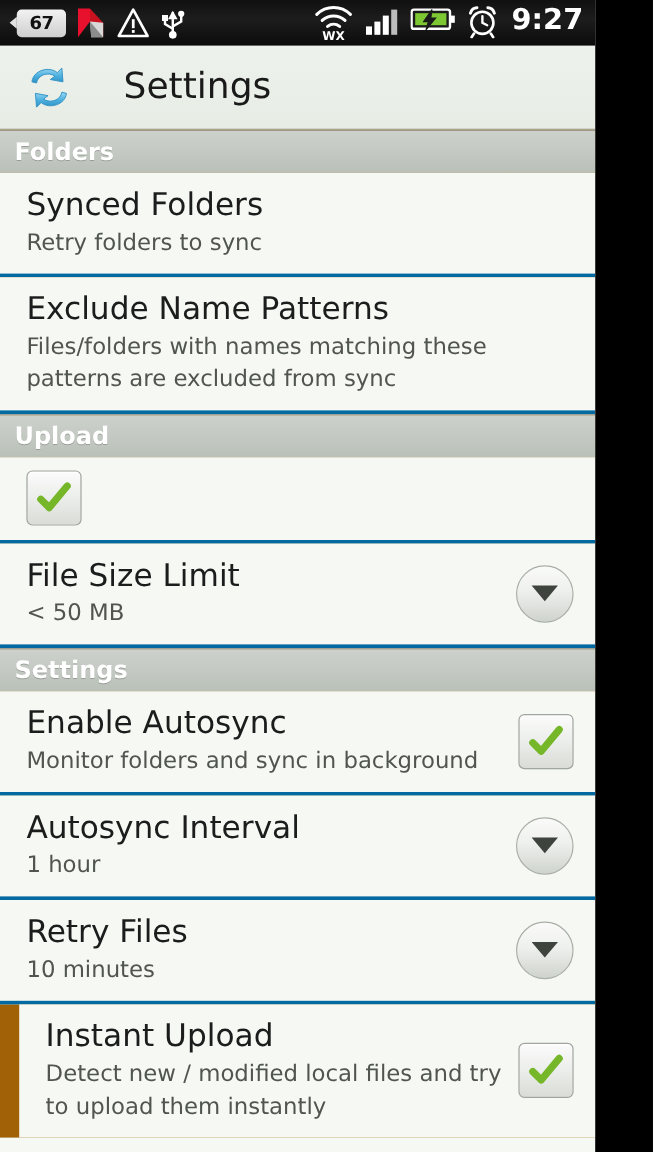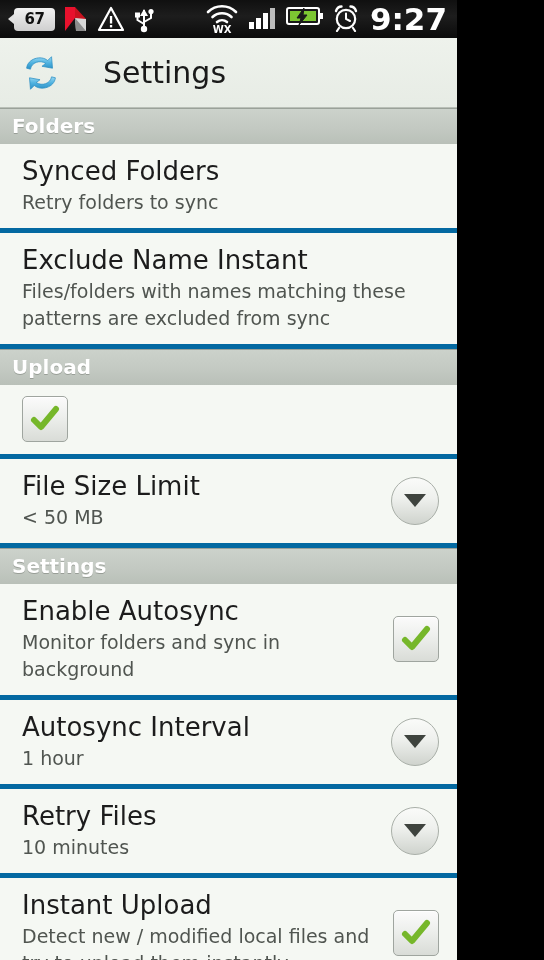--- a/index.html
+++ b/index.html
@@ -5,21 +5,21 @@
   html, body {
     margin: 0;
     padding: 0;
     background: #000;
   }
   body {
     font-family: "DejaVu Sans", sans-serif;
   }
   #screen {
     position: relative;
-    width: 457px;
+    width: 496px;
     height: 960px;
     overflow: hidden;
     background: #f5f8f3;
   }
 
   
   .statusbar {
     position: relative;
     height: 38px;
     background: linear-gradient(to bottom, #101010 0%, #1d1d1d 42%, #0b0b0b 100%);
@@ -61,21 +61,21 @@
     top: 6px;
     width: 0;
     height: 0;
     border-top: 5px solid transparent;
     border-bottom: 5px solid transparent;
     border-right: 6px solid #e2e2e2;
   }
   .sb-icon { display: block; }
   .clock {
     color: #fff;
-    font-size: 31px;
+    font-size: 24px;
     font-weight: bold;
     letter-spacing: 0px;
     line-height: 1;
     padding-left: 2px;
     padding-right: 2px;
   }
 
   
   .titlebar {
     height: 70px;
@@ -108,25 +108,25 @@
     height: 36px;
     text-shadow: 0 1px 0 rgba(120,126,119,0.55);
     line-height: 27px;
   }
 
   .row {
     display: flex;
     align-items: center;
     padding: 11px 18px 12px 22px;
     box-sizing: border-box;
-    border-bottom: 5px solid #0369a1;
+    border-bottom: 3px solid #0369a1;
     background: #f5f8f3;
     min-height: 66px;
   }
-  .row.last { border-bottom: none; }
+  .row.last { border-bottom: none; margin-left: 16px; }
   .row-text { flex: 1; min-width: 0; padding-right: 10px; }
   .row-title {
     font-size: 26px;
     color: #1c1c1c;
     line-height: 32px;
     letter-spacing: 0px;
   }
   .row-sub {
     font-size: 19px;
     color: #505550;
@@ -262,21 +262,21 @@
 
     <div class="row">
       <div class="row-text">
         <div class="row-title">Synced Folders</div>
         <div class="row-sub">Retry folders to sync</div>
       </div>
     </div>
 
     <div class="row">
       <div class="row-text">
-        <div class="row-title">Exclude Name Instant</div>
+        <div class="row-title">Exclude Name Patterns</div>
         <div class="row-sub">Files/folders with names matching these patterns are excluded from sync</div>
       </div>
     </div>
 
     <div class="section-header">Upload</div>
 
     <div class="row">
       <div class="checkbox">
         <svg width="34" height="34" viewBox="0 0 34 34">
           <path d="M6 18 L13 25 L28 7" stroke="#76b72a" stroke-width="6" fill="none" stroke-linecap="round" stroke-linejoin="round"></path>

